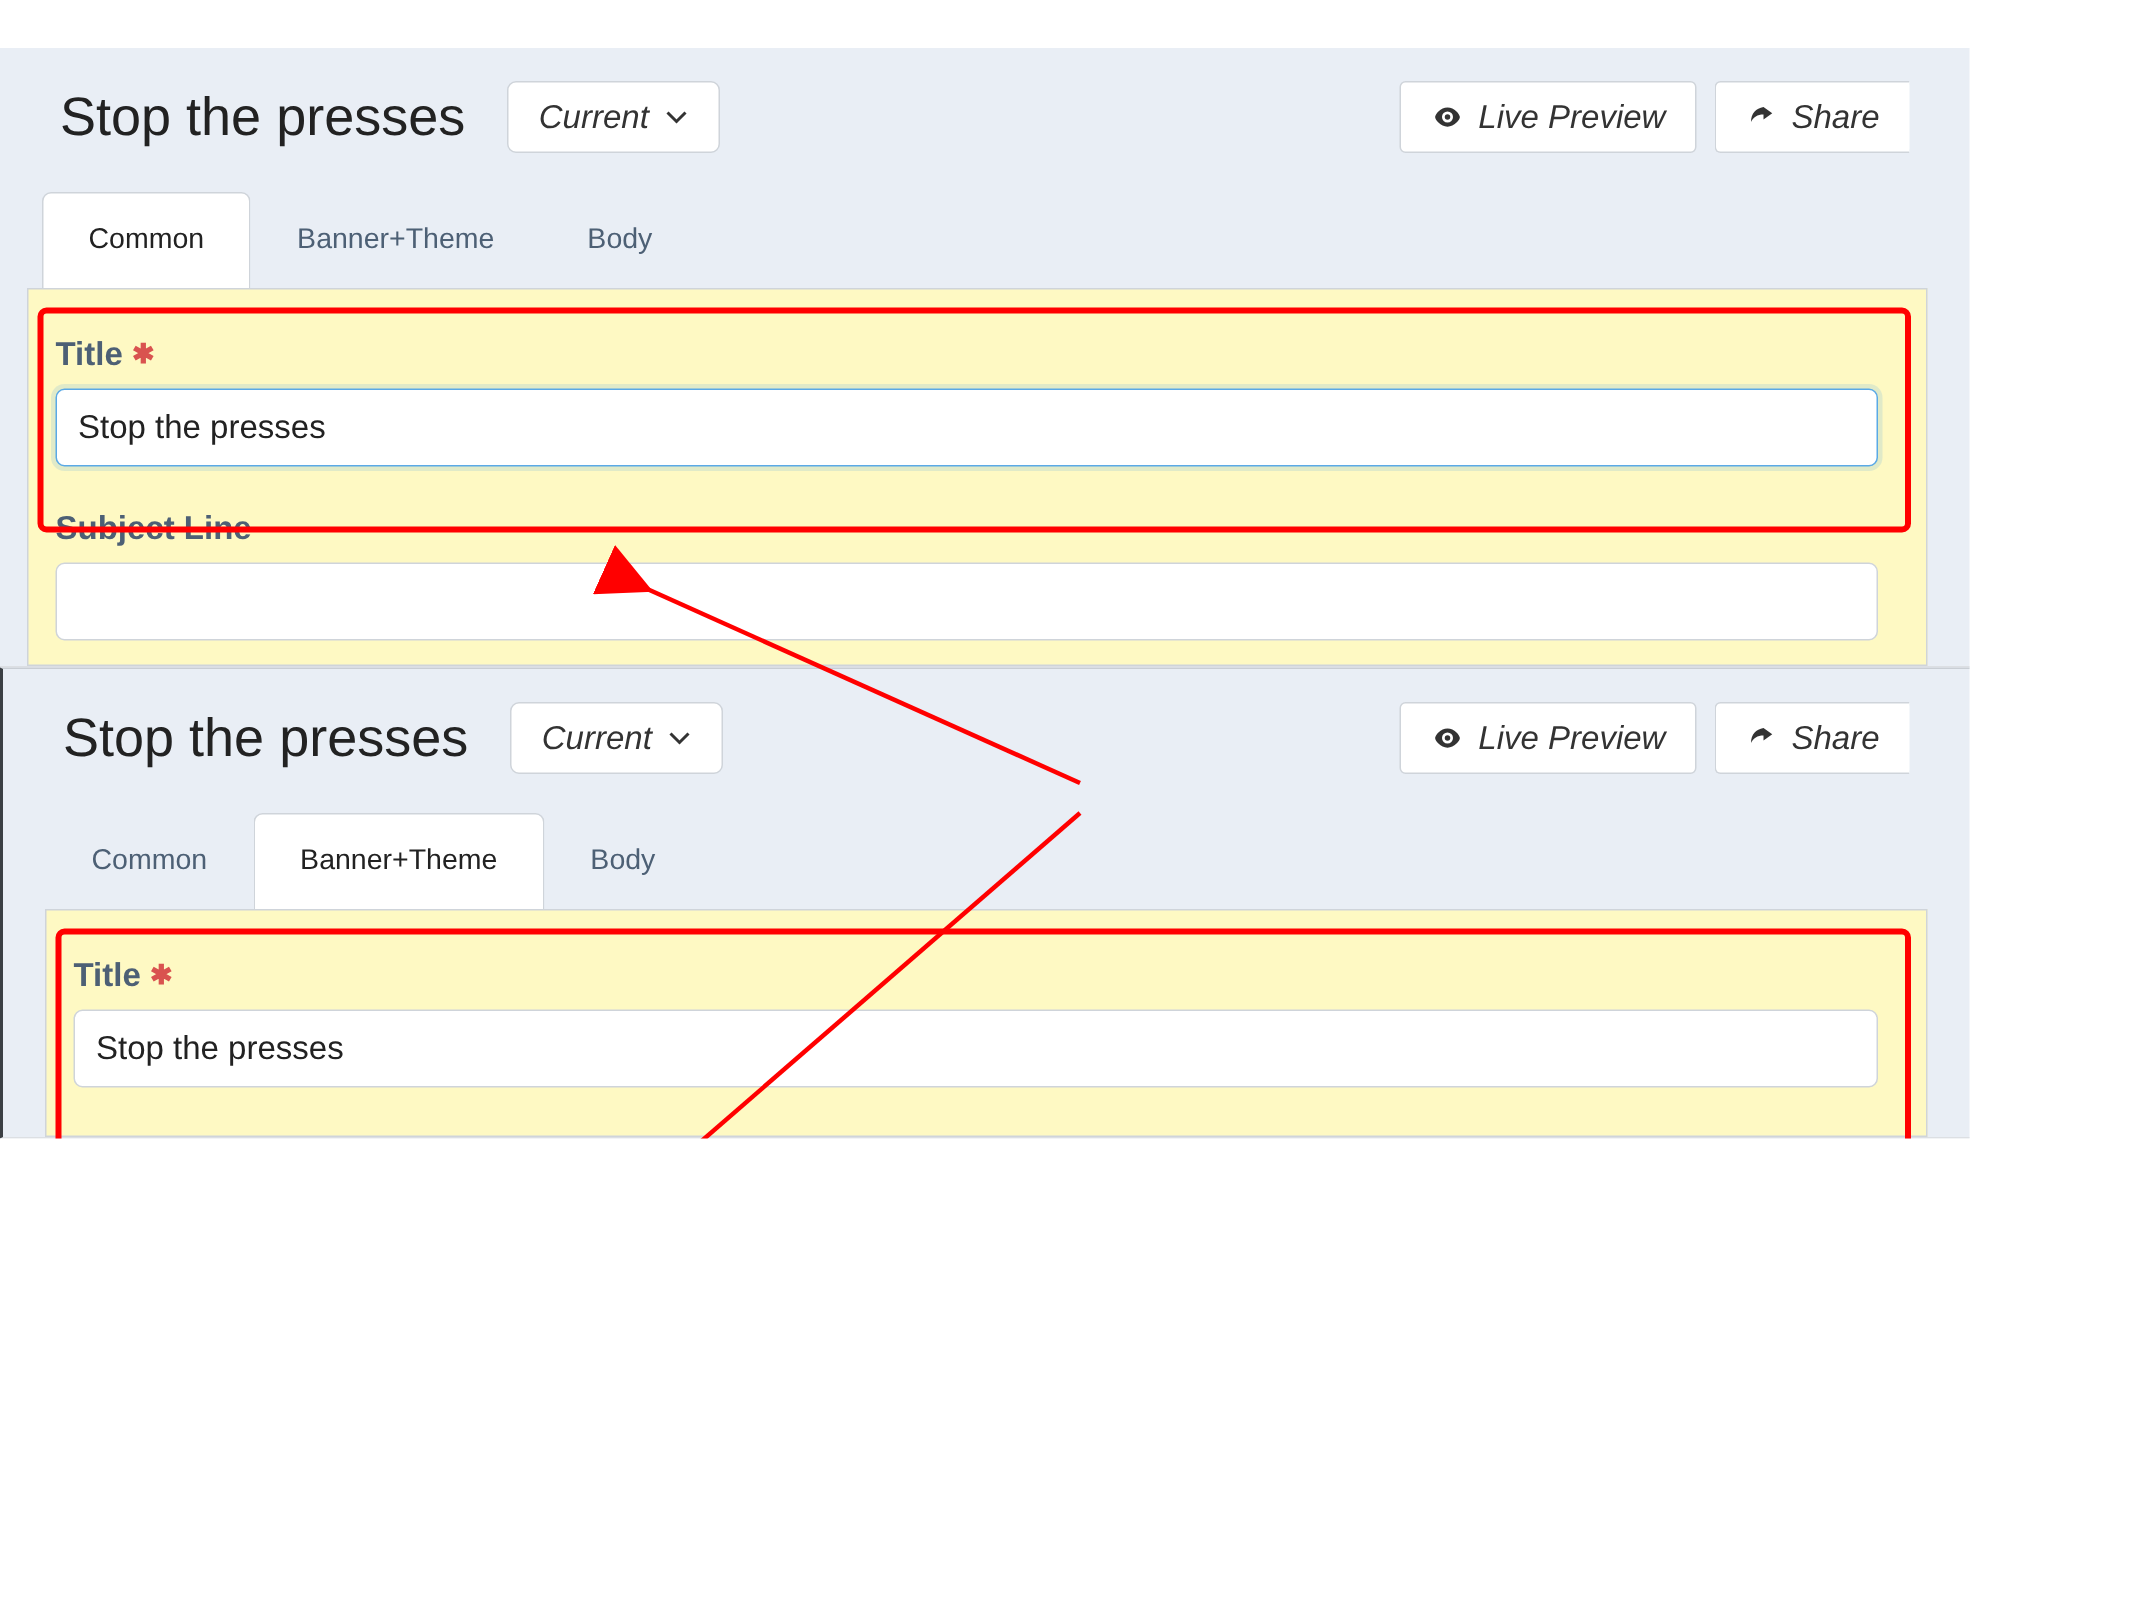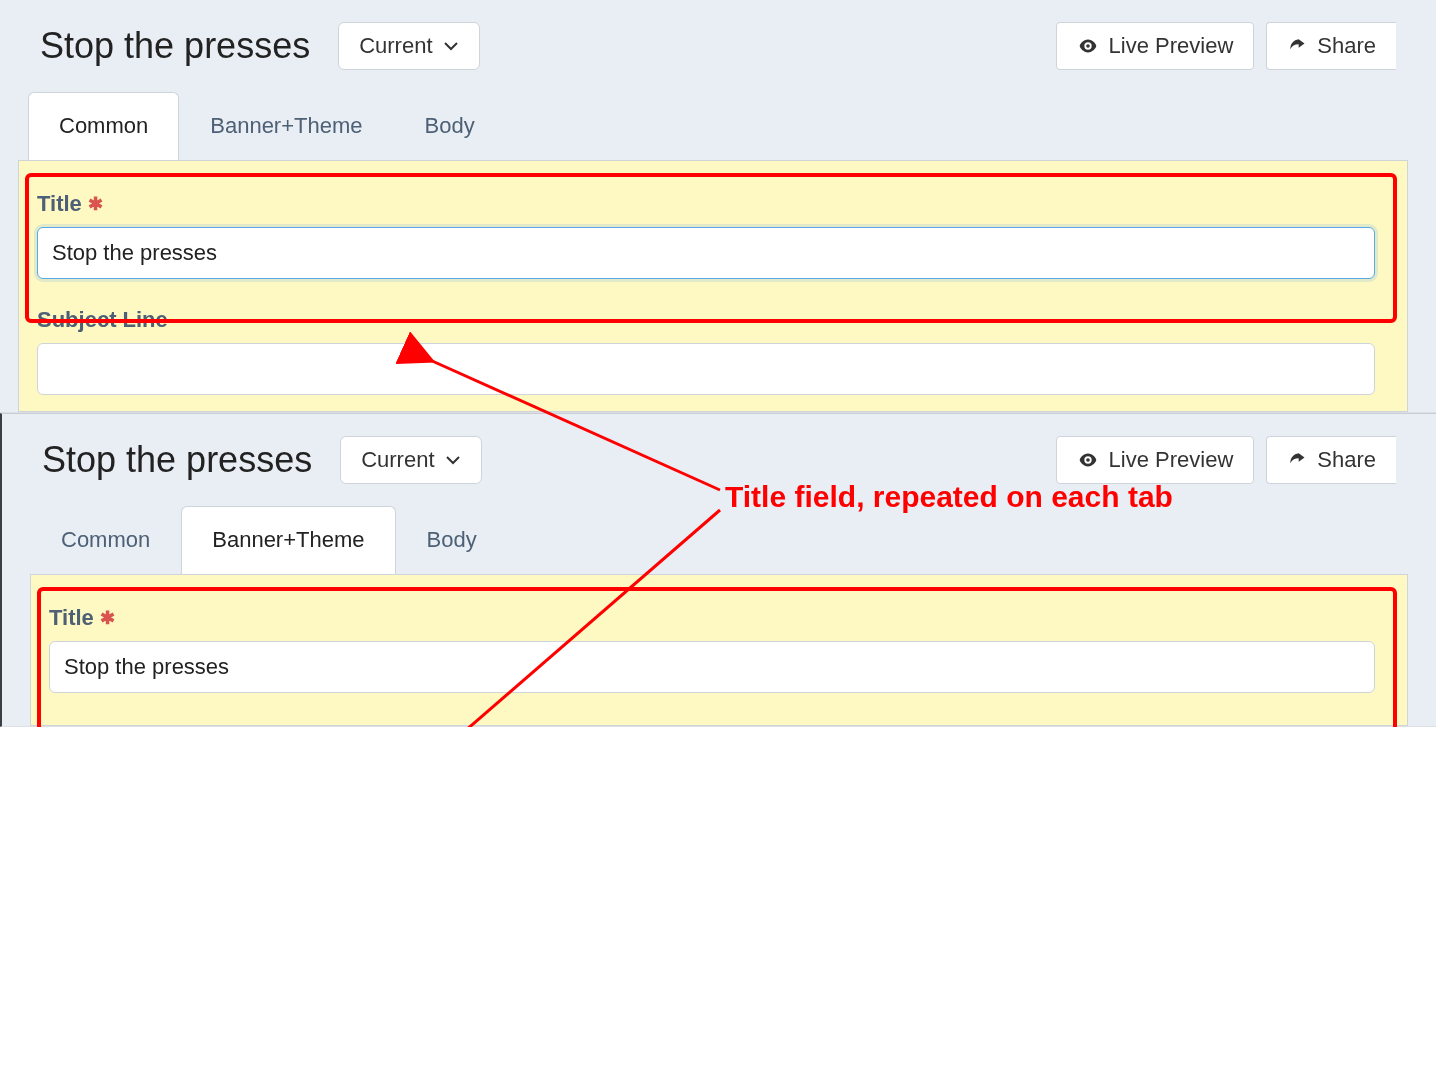--- a/index.html
+++ b/index.html
@@ -35,35 +35,36 @@
     align-items: center;
     gap: 10px;
     background: #fff;
     border: 1px solid #cfd4da;
     border-radius: 6px;
     padding: 10px 20px;
     font-size: 22px;
     color: #333;
     cursor: pointer;
     user-select: none;
+    font-style: italic;
   }
   .btn .icon { display: inline-flex; color: #333; }
   .hdr-right { display: flex; gap: 12px; }
   .hdr-right .btn { border-radius: 4px; }
   .hdr-right .btn.edge { border-right: none; border-radius: 4px 0 0 4px; justify-content: center; }
   .tabs {
     display: flex;
     align-items: flex-end;
     padding: 0 28px;
     gap: 0;
     height: 68px;
   }
   .tab {
     padding: 20px 30px 22px 30px;
-    font-size: 22px;
+    font-size: 19px;
     color: #4d6075;
     cursor: pointer;
     border: 1px solid transparent;
     border-bottom: none;
     background: transparent;
     position: relative;
     top: 1px;
   }
   .tab.active {
     background: #fff;
@@ -120,21 +121,21 @@
     font-size: 30px;
     font-weight: 700;
     color: #ff0000;
     white-space: nowrap;
   }
   svg.arrow { position: absolute; overflow: visible; }
 </style>
 </head>
 <body>
 
-<div style="position:relative; width:1436px;">
+<div style="position:relative; width:1313px;margin-top:32px;">
 
   <div class="panel">
     <div class="hdr">
       <div class="left">
         <h1 class="page-title">Stop the presses</h1>
         <div class="btn">
           <span>Current</span>
           <span class="icon">
             <svg width="16" height="16" viewBox="0 0 16 16">
                 <path d="M2 5 l6 6 l6 -6" fill="none" stroke="#333" stroke-width="2"></path>
@@ -242,16 +243,15 @@
   <div class="annotation-layer">
     <svg class="arrow" style="left:0; top:0;" width="1436" height="1081">
       <defs>
         <marker id="ah" markerWidth="12" markerHeight="12" refX="2" refY="6" orient="auto">
           <path d="M12 0 L0 6 L12 12 z" fill="#ff0000"></path>
         </marker>
       </defs>
       <line x1="720" y1="490" x2="430" y2="360" stroke="#ff0000" stroke-width="3" marker-end="url(#ah)"></line>
       <line x1="720" y1="510" x2="420" y2="770" stroke="#ff0000" stroke-width="3" marker-end="url(#ah)"></line>
     </svg>
-    <div class="callout" style="left:725px; top:480px;">Title field, repeated on each tab</div>
   </div>
 
 </div>
 
 </body></html>

